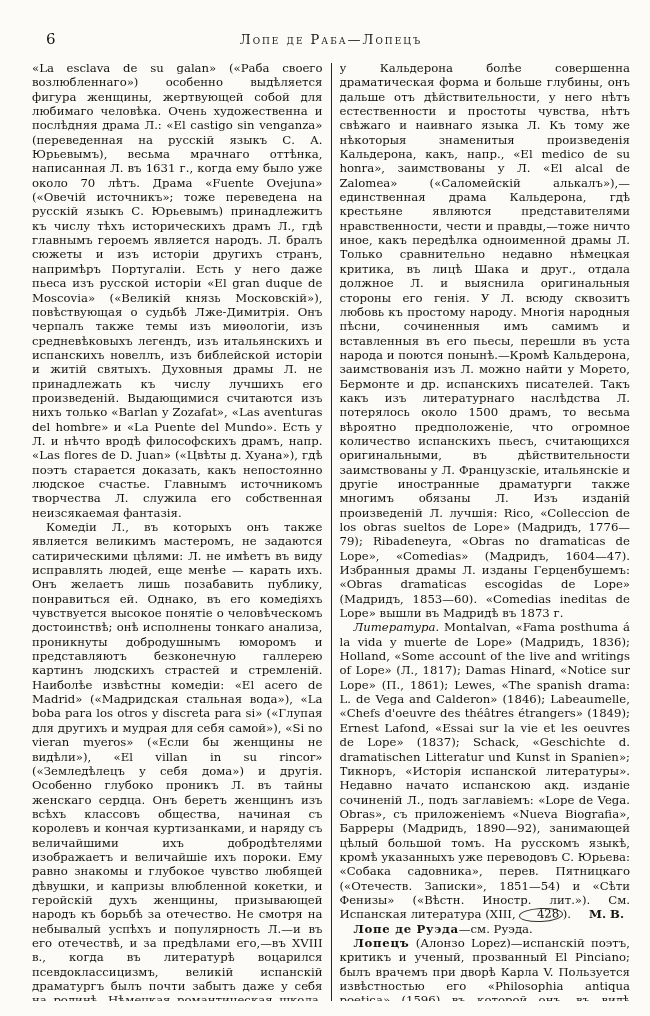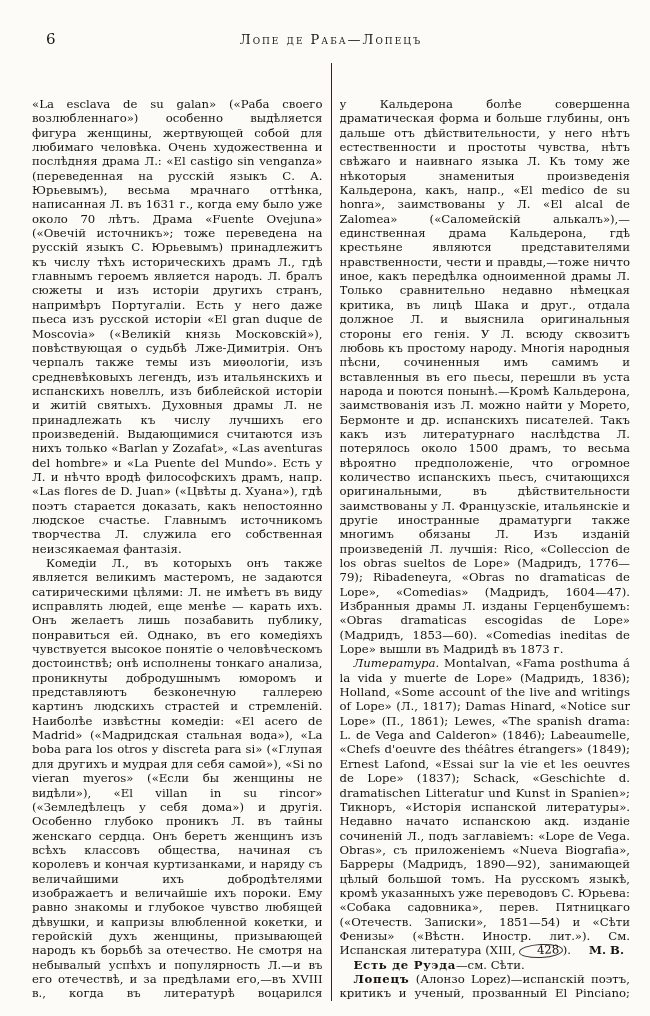--- a/index.html
+++ b/index.html
@@ -41,21 +41,20 @@
     height: 940px;
     overflow: hidden;
   }
   .col {
     flex: 1 1 0;
     text-align: justify;
     font-size: 11.7px;
     line-height: 14.35px;
     hyphens: auto;
     overflow: hidden;
-    margin-top: 36px;
   }
   .divider {
     width: 1px;
     background: #2b2721;
     margin: 2px 8px 0 8px;
   }
   .col p { margin: 0; }
   .col p.indent { text-indent: 14px; }
   .lead-italic { font-style: italic; }
   .term {
@@ -94,20 +93,20 @@
       <p class="indent"><span>Комедіи Л., въ которыхъ онъ также является великимъ мастеромъ, не задаются сатирическими цѣлями: Л. не имѣетъ въ виду исправлять людей, еще менѣе — карать ихъ. Онъ желаетъ лишь позабавить публику, понравиться ей. Однако, въ его комедіяхъ чувствуется высокое понятіе о человѣческомъ достоинствѣ; онѣ исполнены тонкаго анализа, проникнуты добродушнымъ юморомъ и представляютъ безконечную галлерею картинъ людскихъ страстей и стремленій. Наиболѣе извѣстны комедіи: «El acero de Madrid» («Мадридская стальная вода»), «La boba para los otros y discreta para si» («Глупая для другихъ и мудрая для себя самой»), «Si no vieran myeros» («Если бы женщины не видѣли»), «El villan in su rincor» («Земледѣлецъ у себя дома») и другія. Особенно глубоко проникъ Л. въ тайны женскаго сердца. Онъ беретъ женщинъ изъ всѣхъ классовъ общества, начиная съ королевъ и кончая куртизанками, и наряду съ величайшими ихъ добродѣтелями изображаетъ и величайшіе ихъ пороки. Ему равно знакомы и глубокое чувство любящей дѣвушки, и капризы влюбленной кокетки, и геройскій духъ женщины, призывающей народъ къ борьбѣ за отечество. Не смотря на небывалый успѣхъ и популярность Л.—и въ его отечествѣ, и за предѣлами его,—въ XVIII в., когда въ литературѣ воцарился псевдоклассицизмъ, великій испанскій драматургъ былъ почти забытъ даже у себя на родинѣ. Нѣмецкая романтическая школа, вновь возбудившая въ Европѣ интересъ къ испанской литературѣ, отнеслась крайне пренебрежительно къ Л., возводя на пьедесталъ его преемника, геніальнаго мистика Кальдерона. Между тѣмъ, хотя</span></p>
     </div>
 
     <div class="divider"></div>
 
     <div class="col" lang="ru">
       <p><span>у Кальдерона болѣе совершенна драматическая форма и больше глубины, онъ дальше отъ дѣйствительности, у него нѣтъ естественности и простоты чувства, нѣтъ свѣжаго и наивнаго языка Л. Къ тому же нѣкоторыя знаменитыя произведенія Кальдерона, какъ, напр., «El medico de su honra», заимствованы у Л. «El alcal de Zalomea» («Саломейскій алькалъ»),—единственная драма Кальдерона, гдѣ крестьяне являются представителями нравственности, чести и правды,—тоже ничто иное, какъ передѣлка одноименной драмы Л. Только сравнительно недавно нѣмецкая критика, въ лицѣ Шака и друг., отдала должное Л. и выяснила оригинальныя стороны его генія. У Л. всюду сквозитъ любовь къ простому народу. Многія народныя пѣсни, сочиненныя имъ самимъ и вставленныя въ его пьесы, перешли въ уста народа и поются понынѣ.—Кромѣ Кальдерона, заимствованія изъ Л. можно найти у Морето, Бермонте и др. испанскихъ писателей. Такъ какъ изъ литературнаго наслѣдства Л. потерялось около 1500 драмъ, то весьма вѣроятно предположеніе, что огромное количество испанскихъ пьесъ, считающихся оригинальными, въ дѣйствительности заимствованы у Л. Французскіе, итальянскіе и другіе иностранные драматурги также многимъ обязаны Л. Изъ изданій произведеній Л. лучшія: Rico, «Colleccion de los obras sueltos de Lope» (Мадридъ, 1776—79); Ribadeneyra, «Obras no dramaticas de Lope», «Comedias» (Мадридъ, 1604—47). Избранныя драмы Л. изданы Герценбушемъ: «Obras dramaticas escogidas de Lope» (Мадридъ, 1853—60). «Comedias ineditas de Lope» вышли въ Мадридѣ въ 1873 г.</span></p>
 
       <p class="indent"><span class="lead-italic">Литература.</span><span> Montalvan, «Fama posthuma á la vida y muerte de Lope» (Мадридъ, 1836); Holland, «Some account of the live and writings of Lope» (Л., 1817); Damas Hinard, «Notice sur Lope» (П., 1861); Lewes, «The spanish drama: L. de Vega and Calderon» (1846); Labeaumelle, «Chefs d'oeuvre des théâtres étrangers» (1849); Ernest Lafond, «Essai sur la vie et les oeuvres de Lope» (1837); Schack, «Geschichte d. dramatischen Litteratur und Kunst in Spanien»; Тикноръ, «Исторія испанской литературы». Недавно начато испанскою акд. изданіе сочиненій Л., подъ заглавіемъ: «Lope de Vega. Obras», съ приложеніемъ «Nueva Biografia», Барреры (Мадридъ, 1890—92), занимающей цѣлый большой томъ. На русскомъ языкѣ, кромѣ указанныхъ уже переводовъ С. Юрьева: «Собака садовника», перев. Пятницкаго («Отечеств. Записки», 1851—54) и «Сѣти Фенизы» («Вѣстн. Иностр. лит.»). См. Испанская литература (XIII, </span><span class="circled">428</span><span>).</span><span class="sig">М. В.</span></p>
 
-      <p class="indent"><span class="term">Есть де Руэда</span><span>—см. Сѣти.</span></p>
+      <p class="indent"><span class="term">Лопе де Руэда</span><span>—см. Руэда.</span></p>
 
       <p class="indent"><span class="term">Лопецъ</span><span> (Алонзо Lopez)—испанскій поэтъ, критикъ и ученый, прозванный El Pinciano; былъ врачемъ при дворѣ Карла V. Пользуется извѣстностью его «Philosophia antiqua poetica» (1596) въ которой онъ, въ видѣ переписки двухъ друзей, съ большимъ остроуміемъ и ученостью разбираетъ мнѣнія древнихъ теоретиковъ по вопросу о разныхъ формахъ поэтическаго творчества. Написалъ еще тяжеловѣсную эпическую поэму «El Pelayo» (1605), «Hippocratis prognosticum» (1596) и др.</span></p>
     </div>
 
   </div>
 
 </div>
 
 </body></html>

